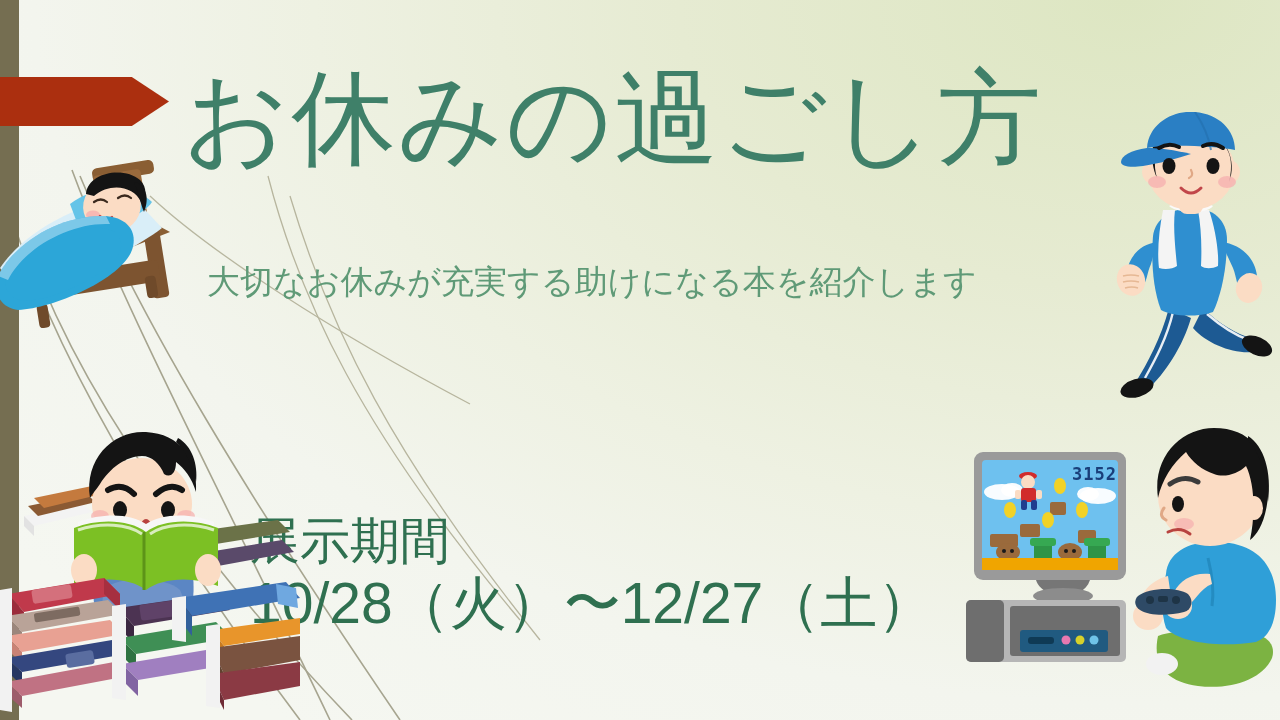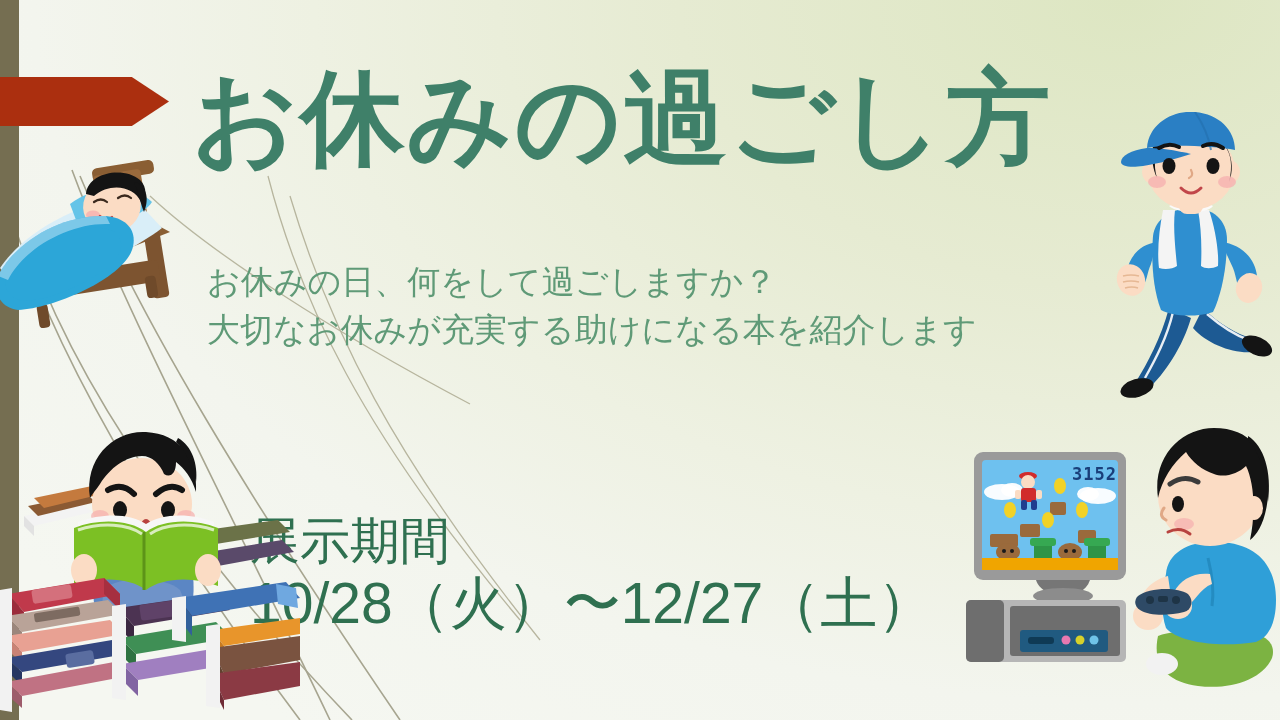--- a/index.html
+++ b/index.html
@@ -38,27 +38,27 @@
     position: absolute;
     left: 0; top: 77px;
     width: 169px; height: 49px;
     background: #ab2f0f;
     clip-path: polygon(0 0, 78% 0, 100% 50%, 78% 100%, 0 100%);
   }
 
   
   .title {
     position: absolute;
-    left: 192px; top: 62px;
+    left: 183px; top: 62px;
     width: 900px;
     font-size: 104px;
     line-height: 1.08;
     letter-spacing: 2px;
     color: #3f8069;
-    font-weight: 700;
+    font-weight: 400;
     white-space: nowrap;
   }
 
   
   .body-copy {
     position: absolute;
     left: 207px; top: 258px;
     width: 880px;
     font-size: 33px;
     line-height: 1.45;
@@ -127,21 +127,20 @@
       <path d="M150 196 C 210 252, 330 330, 470 404"></path>
     </g>
   </svg>
 
   <div class="left-bar"></div>
   <div class="arrow-banner"></div>
 
   <div class="title">お休みの過ごし方</div>
 
   <div class="body-copy">
-    <span class="line">お休みの日、何をして過ごしますか？</span>
     <span class="line">大切なお休みが充実する助けになる本を紹介します</span>
   </div>
 
   <div class="period">
     <span class="period-label">展示期間</span>
     <span class="period-dates">10/28（火）〜12/27（土）</span>
   </div>
 
   <div class="illo illo-bed">
     <svg viewBox="0 0 208 196">

